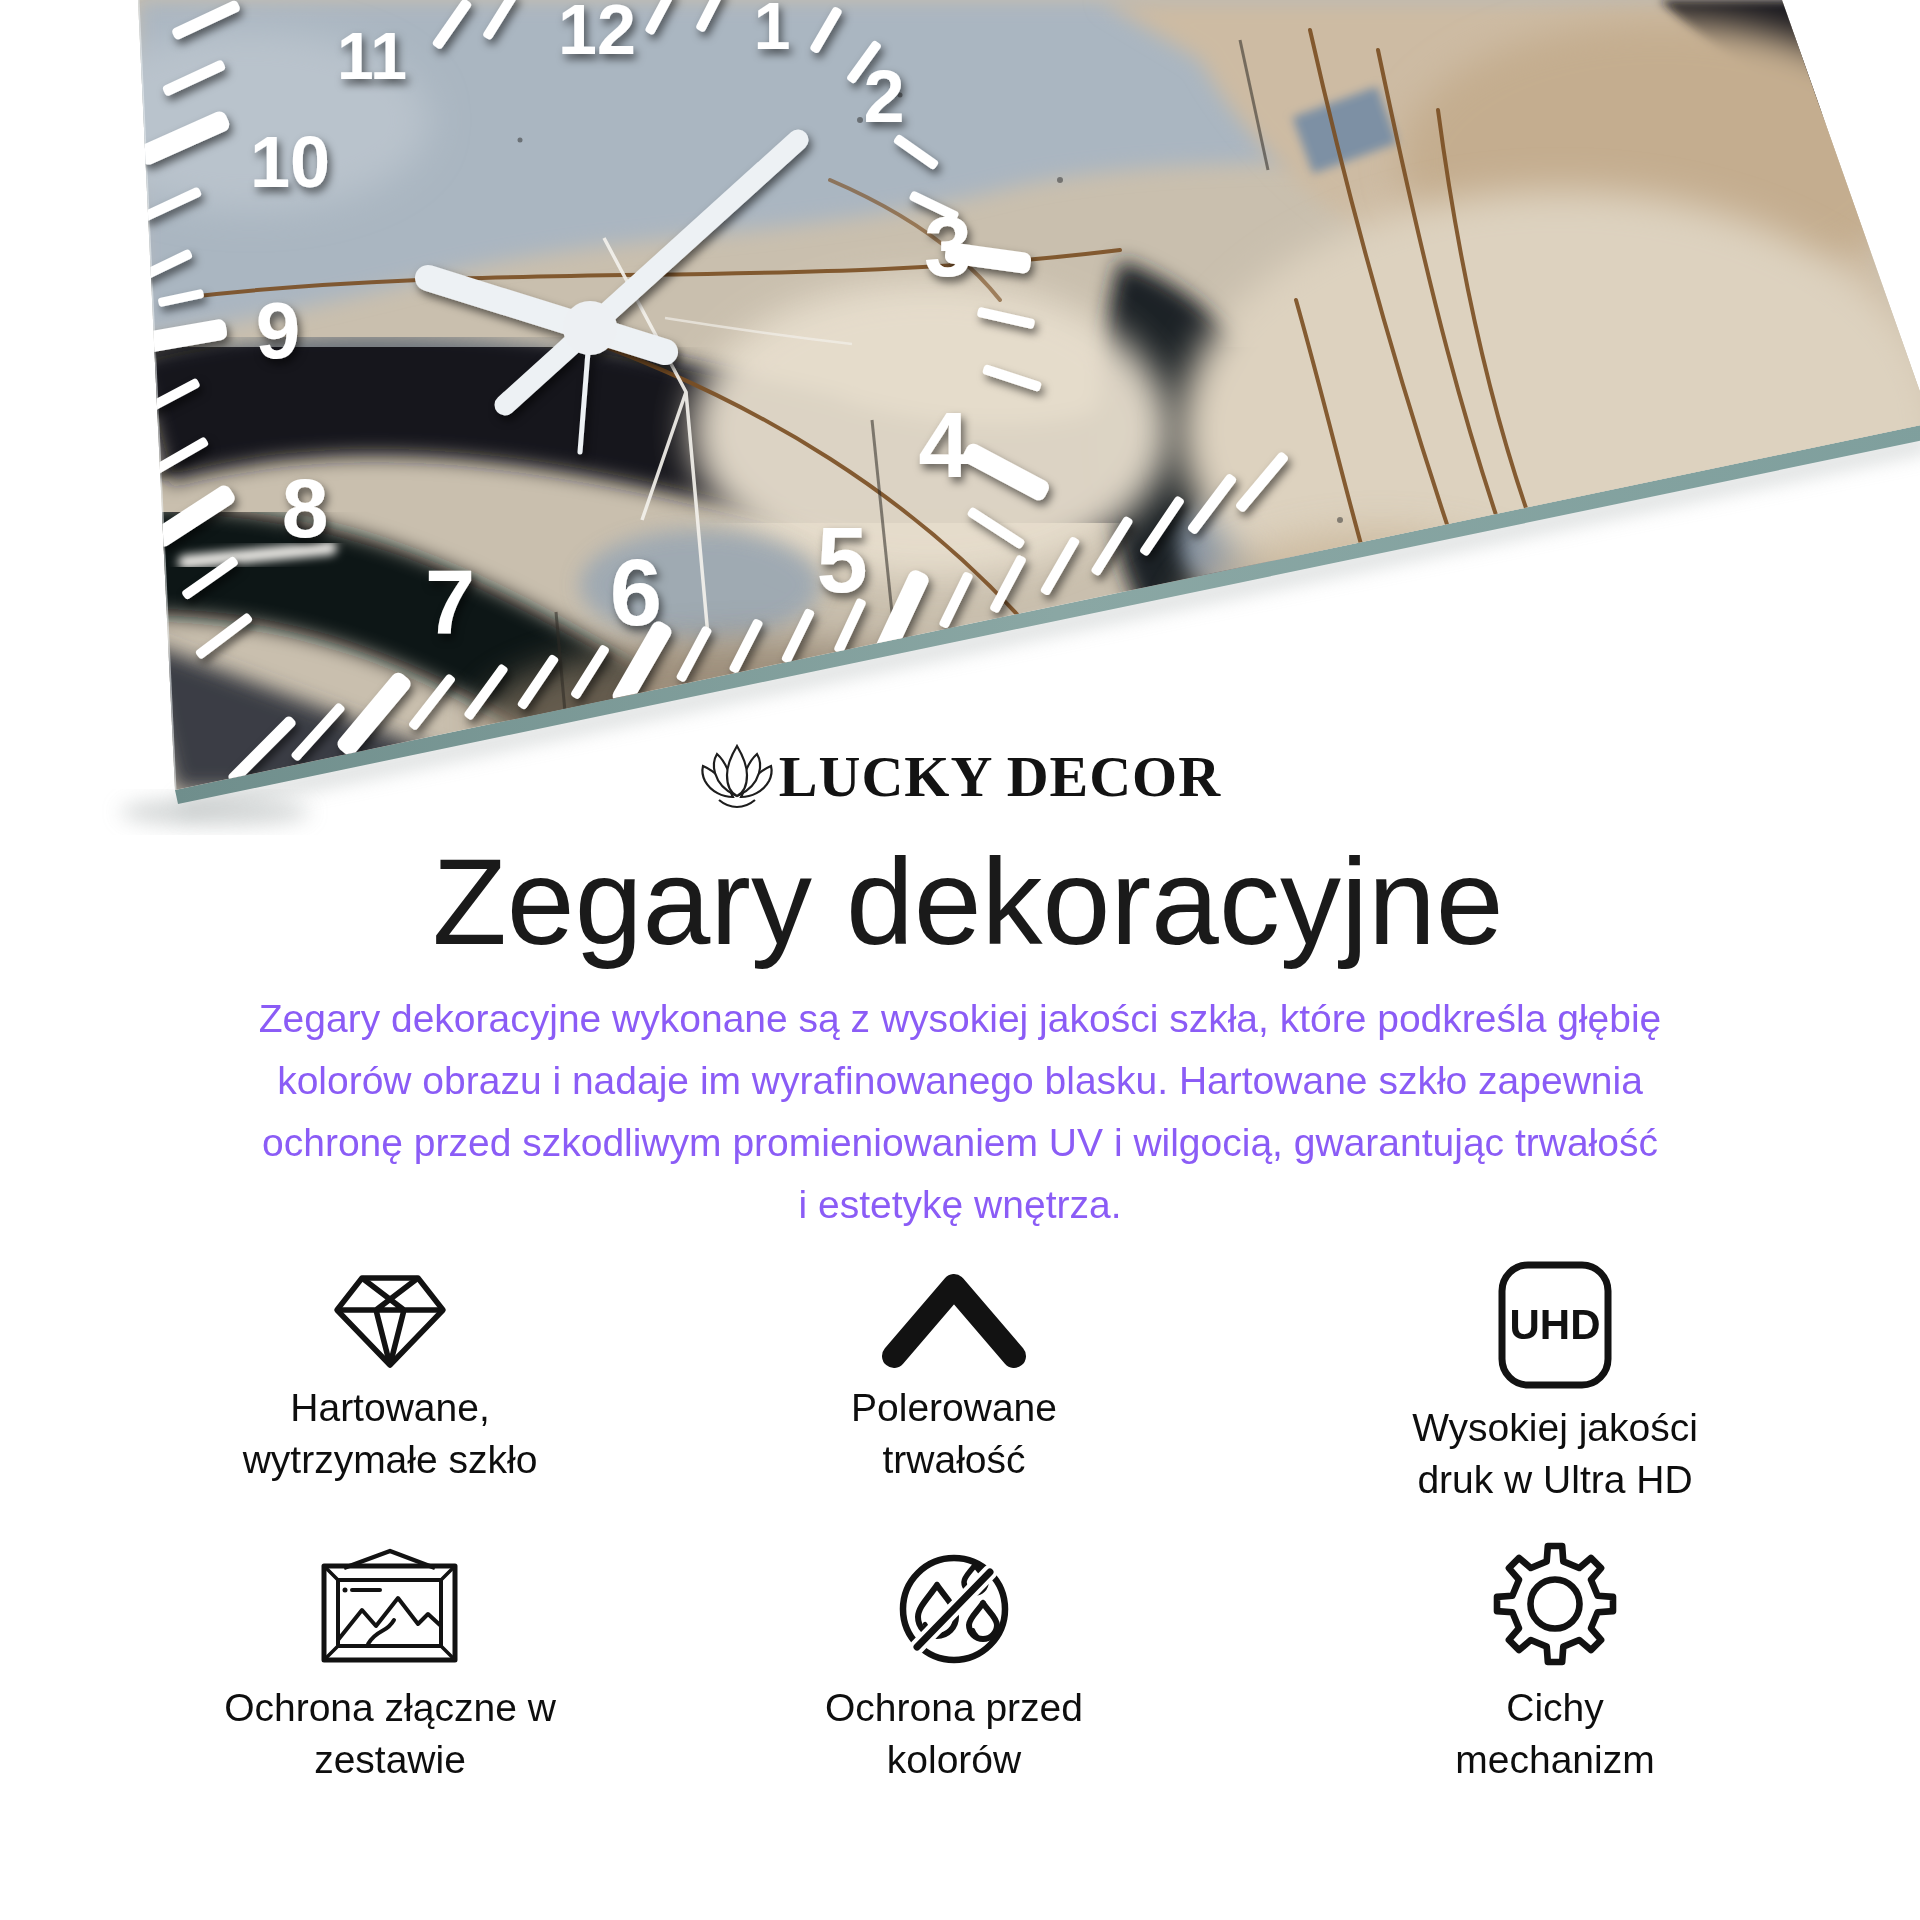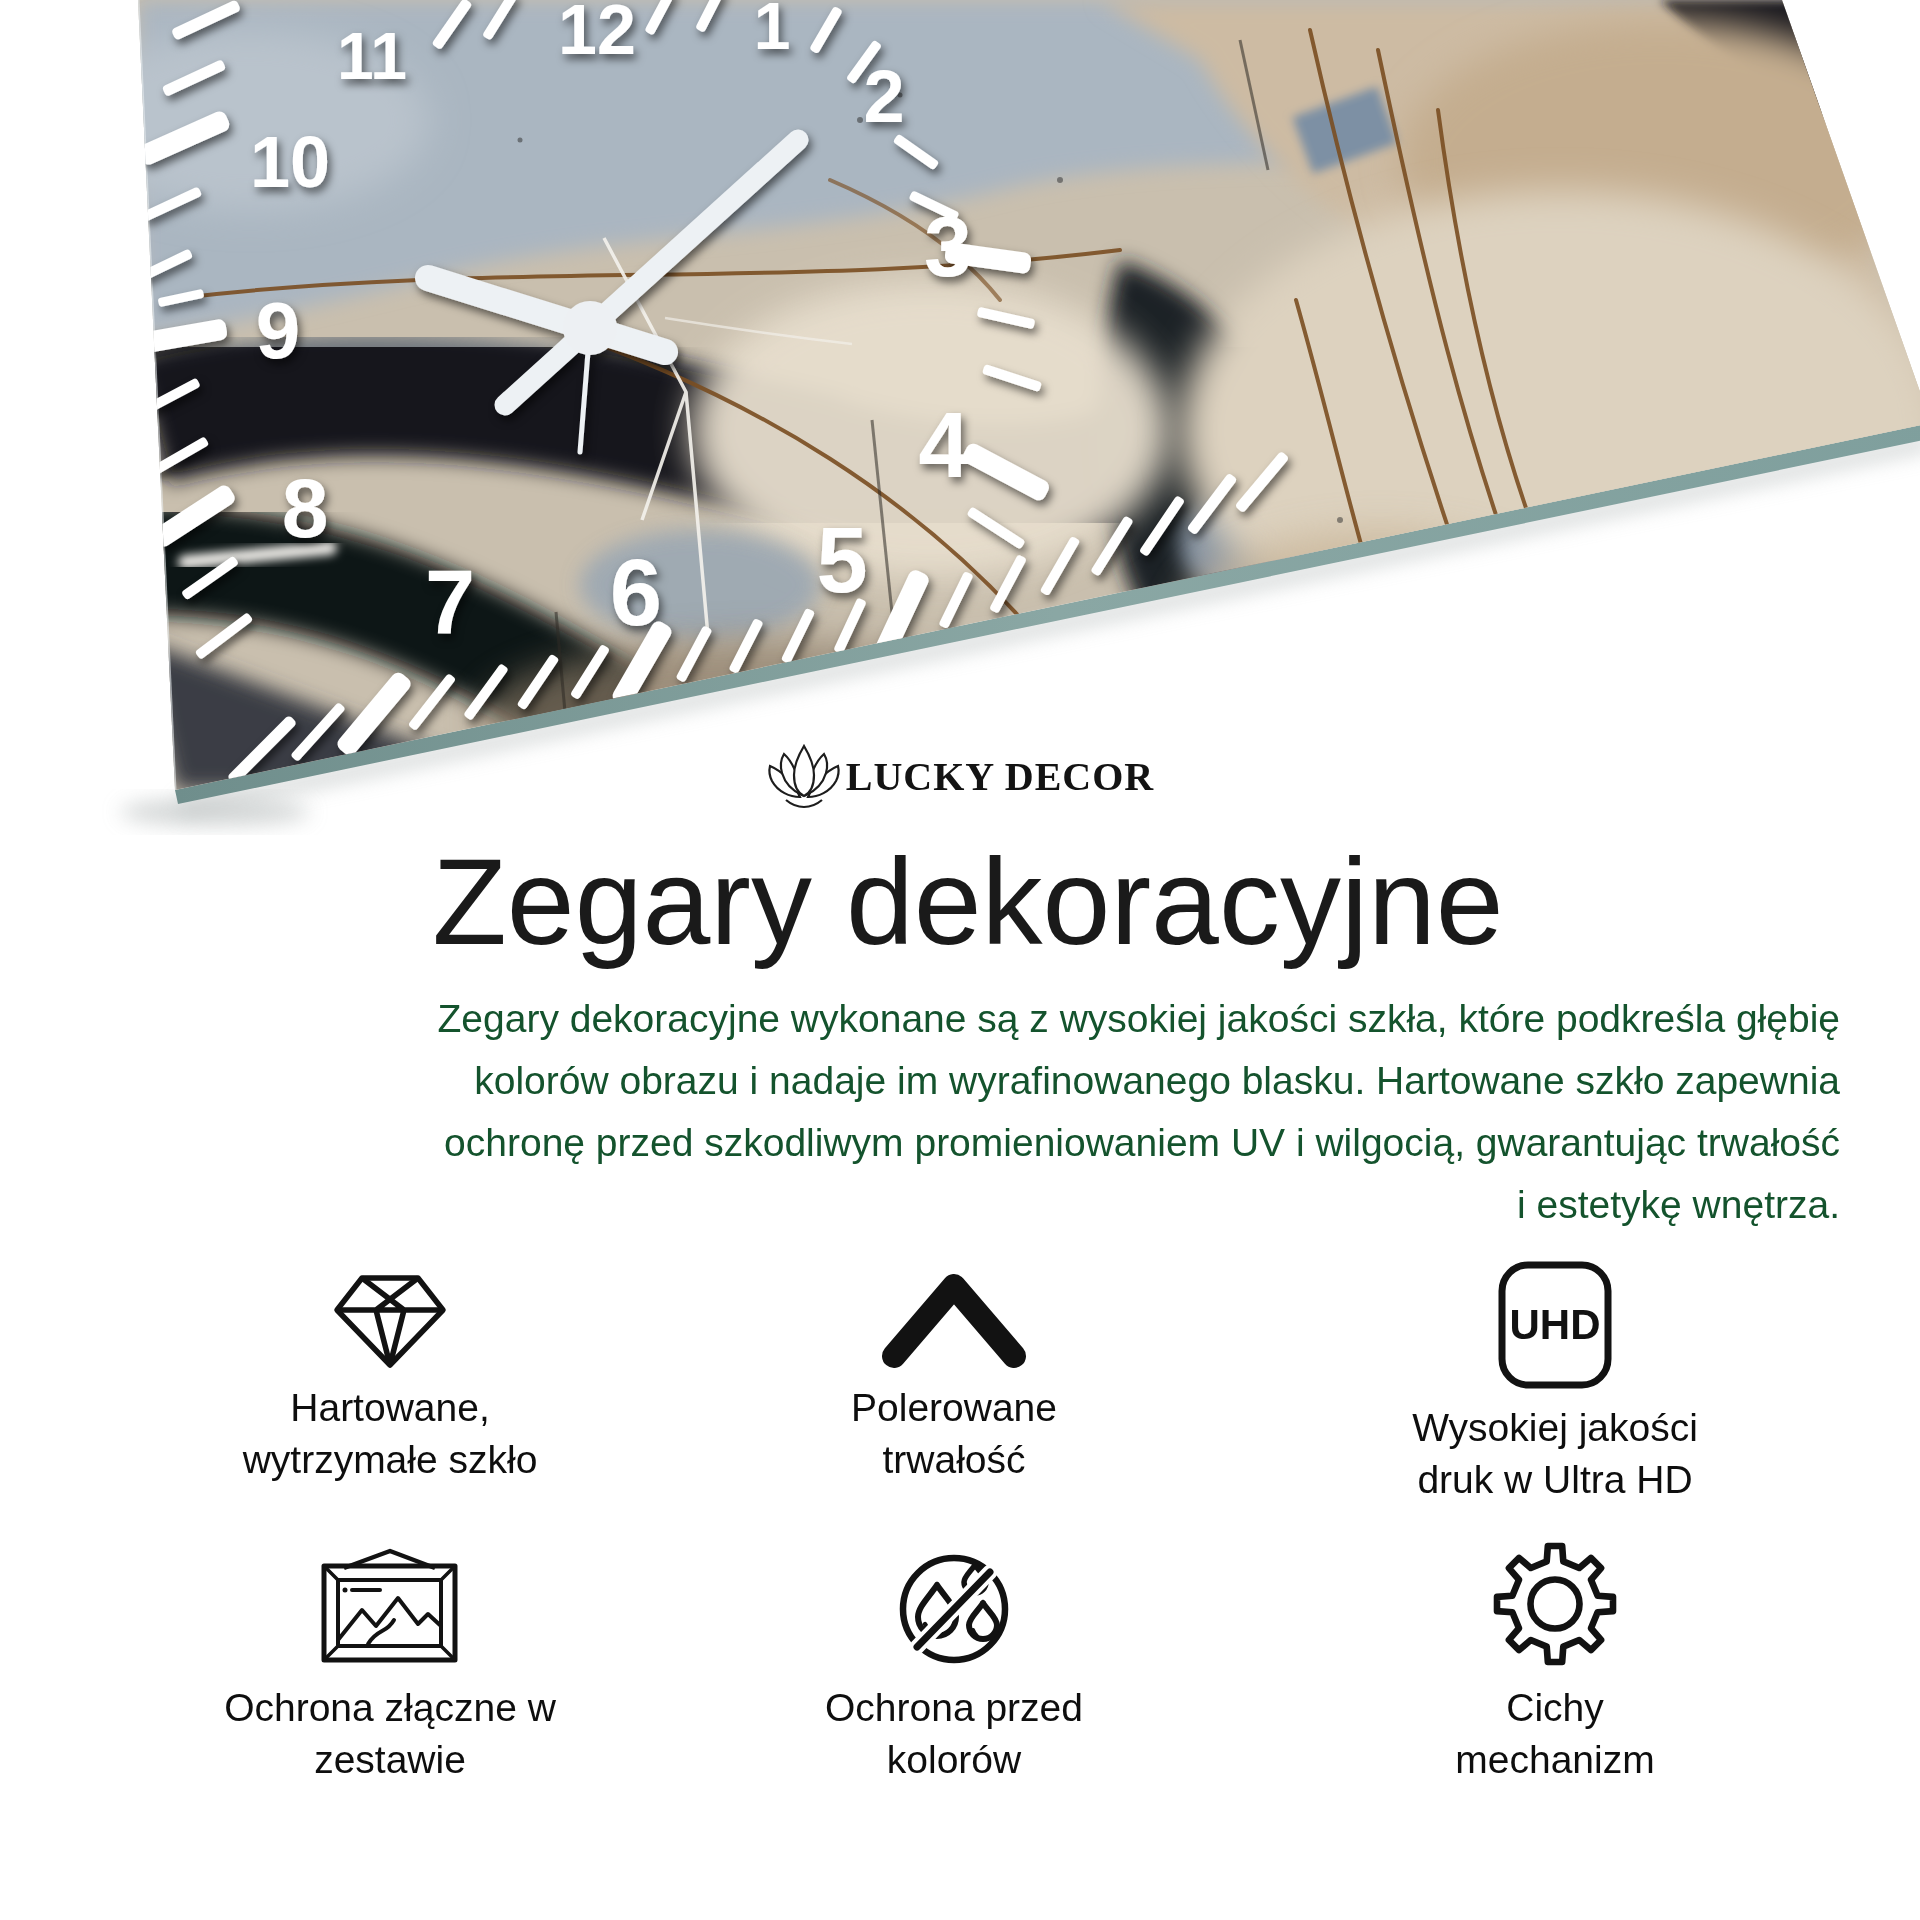--- a/index.html
+++ b/index.html
@@ -9,30 +9,30 @@
   
   .clock-art{position:absolute;top:0;left:0;}
   .tick{fill:#ffffff;}
   .numeral{fill:#ffffff;font-family:"Liberation Sans",sans-serif;font-weight:700;
            text-anchor:middle;}
   .hand{stroke:#edf1f4;stroke-linecap:round;fill:none;}
 
   
   .brand{position:absolute;top:734px;left:0;width:1920px;height:84px;
          display:flex;align-items:center;justify-content:center;gap:4px;}
-  .brand-name{font-family:"Liberation Serif",serif;font-weight:700;font-size:40px;
+  .brand-name{font-family:"Liberation Serif",serif;font-weight:700;font-size:58px;
               letter-spacing:1px;color:#131313;}
 
   
   .page-title{position:absolute;top:838px;left:8px;width:1920px;text-align:center;
               font-size:122px;font-weight:300;letter-spacing:0px;color:#1a1a1a;
               line-height:1.05;}
   .description{position:absolute;top:988px;left:50%;transform:translateX(-50%);
-               width:1760px;text-align:right;font-size:39px;line-height:62px;
-               color:#14532d;}
+               width:1760px;text-align:center;font-size:39px;line-height:62px;
+               color:#8b5cf6;}
 
   
   .feat{position:absolute;width:460px;text-align:center;}
   .feat .icon-wrap{height:130px;display:flex;align-items:flex-end;justify-content:center;}
   .feat-label{margin-top:12px;font-size:39px;line-height:52px;color:#0e0e0e;}
   .c1{left:160px;} .c2{left:724px;} .c3{left:1325px;}
   .r1{top:1258px;} .r2{top:1546px;}
   .ico{stroke:#121212;fill:none;}
   .uhd-text{font-family:"Liberation Sans",sans-serif;font-weight:700;font-size:42px;
             fill:#121212;text-anchor:middle;}

